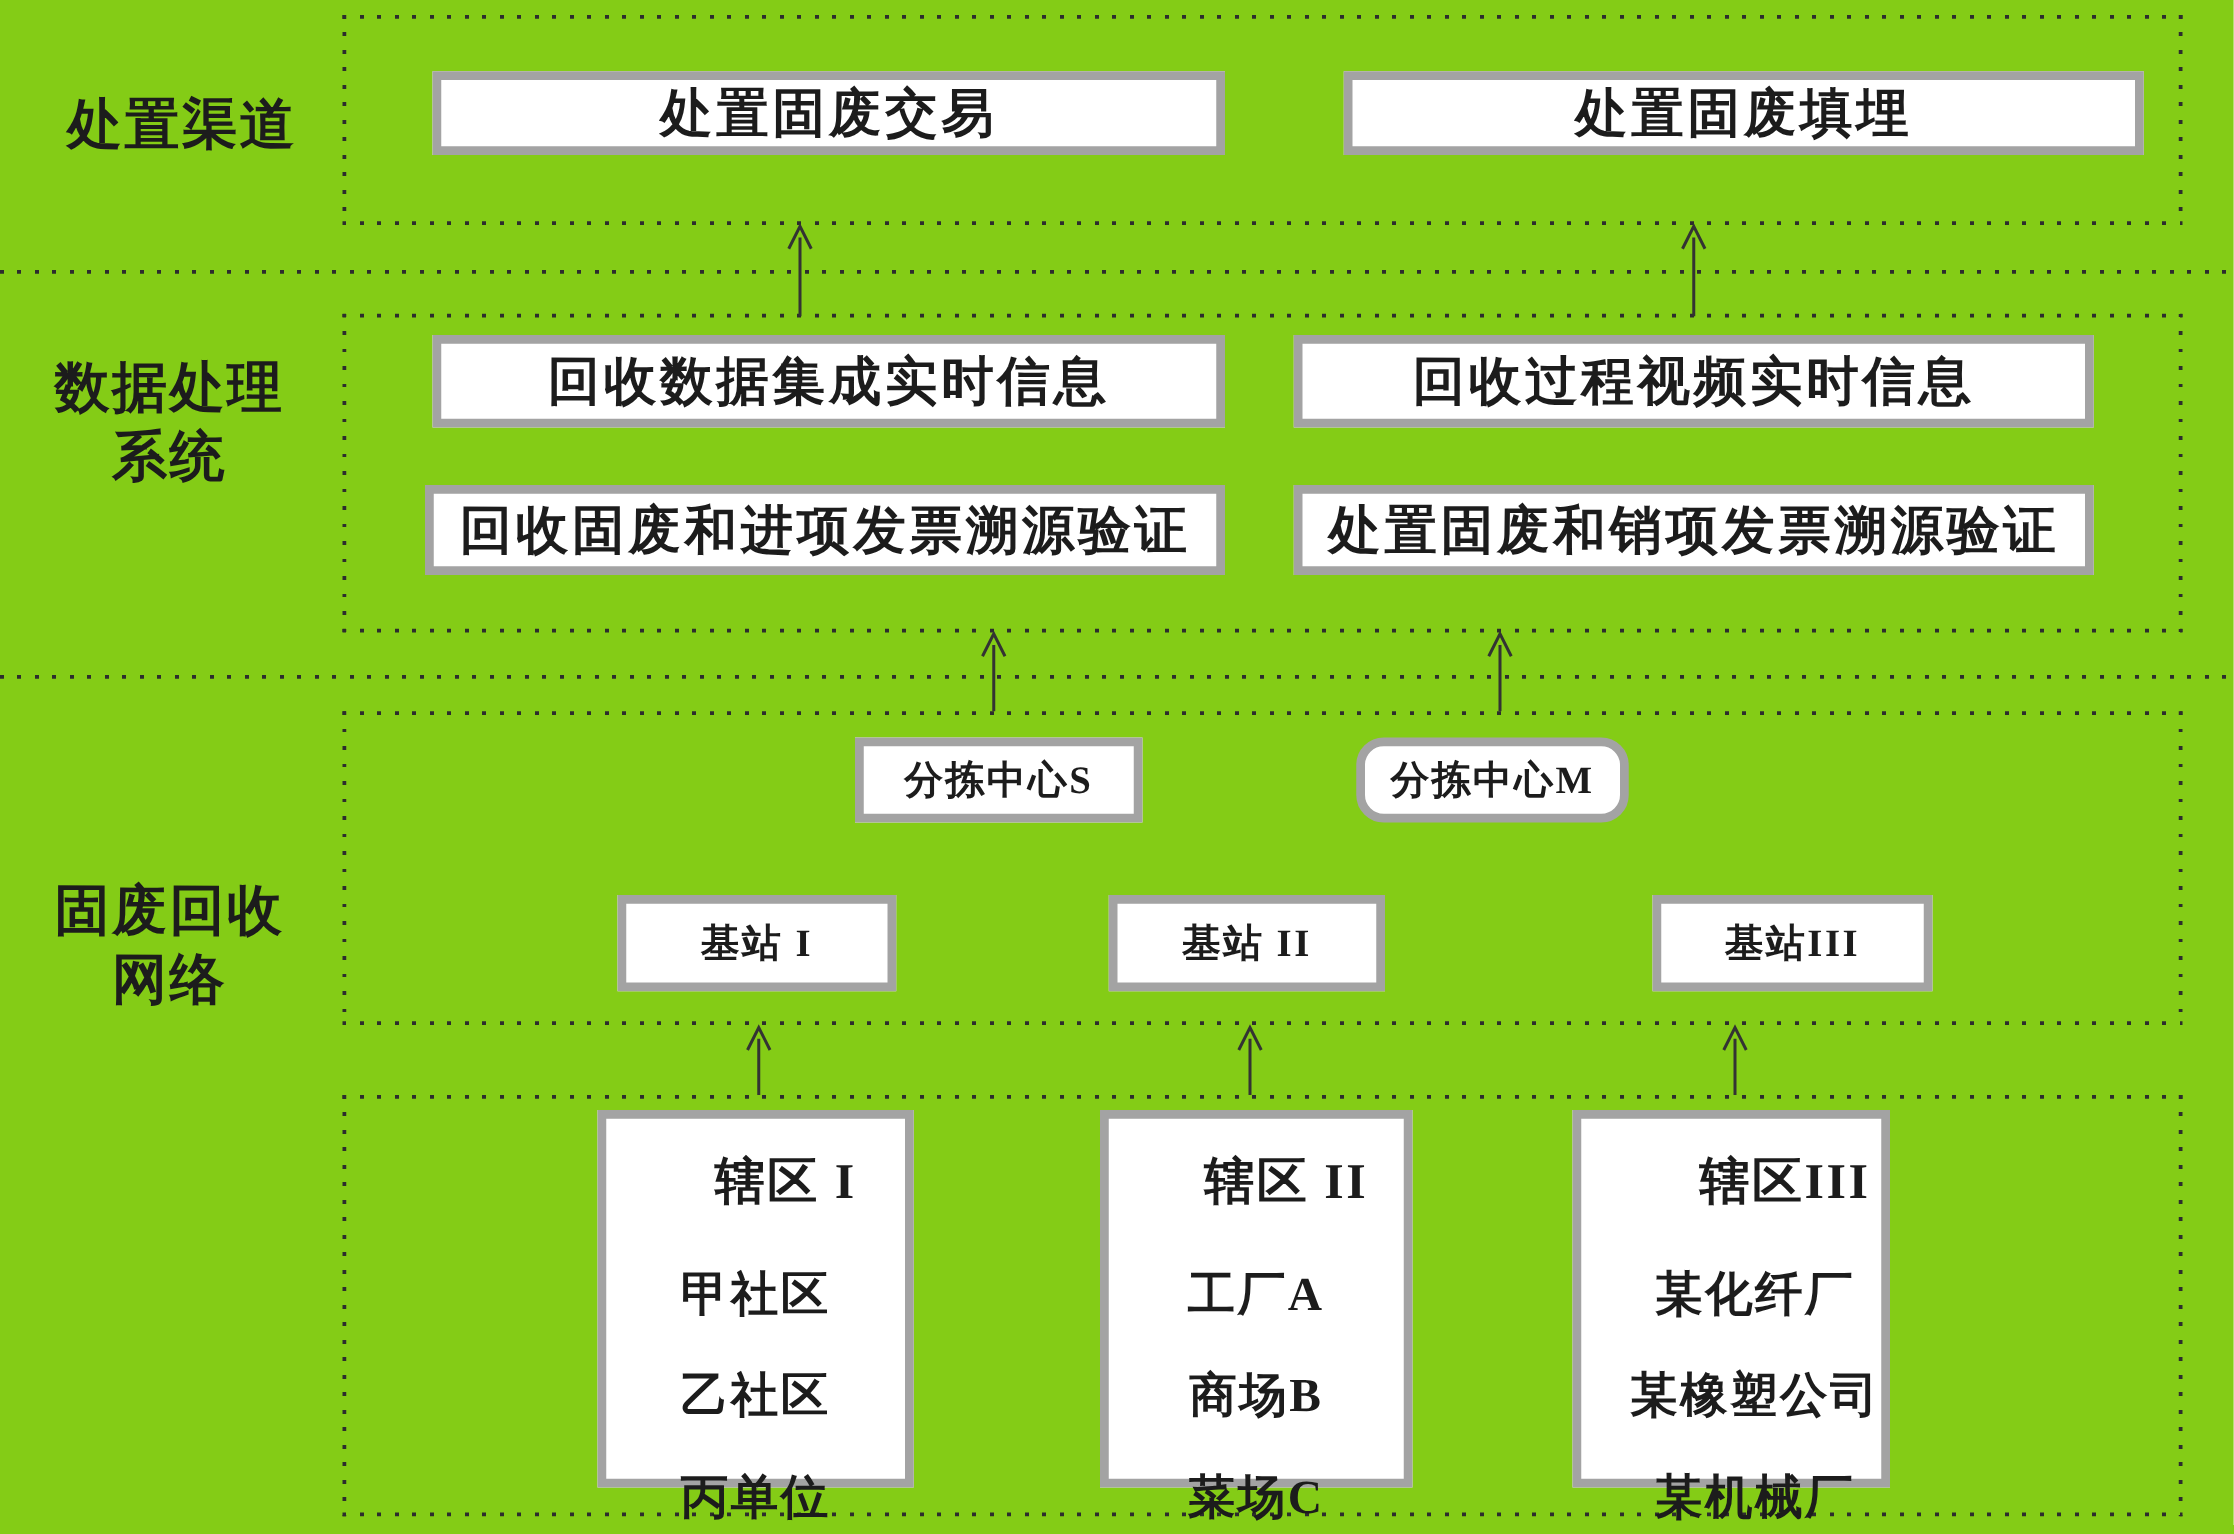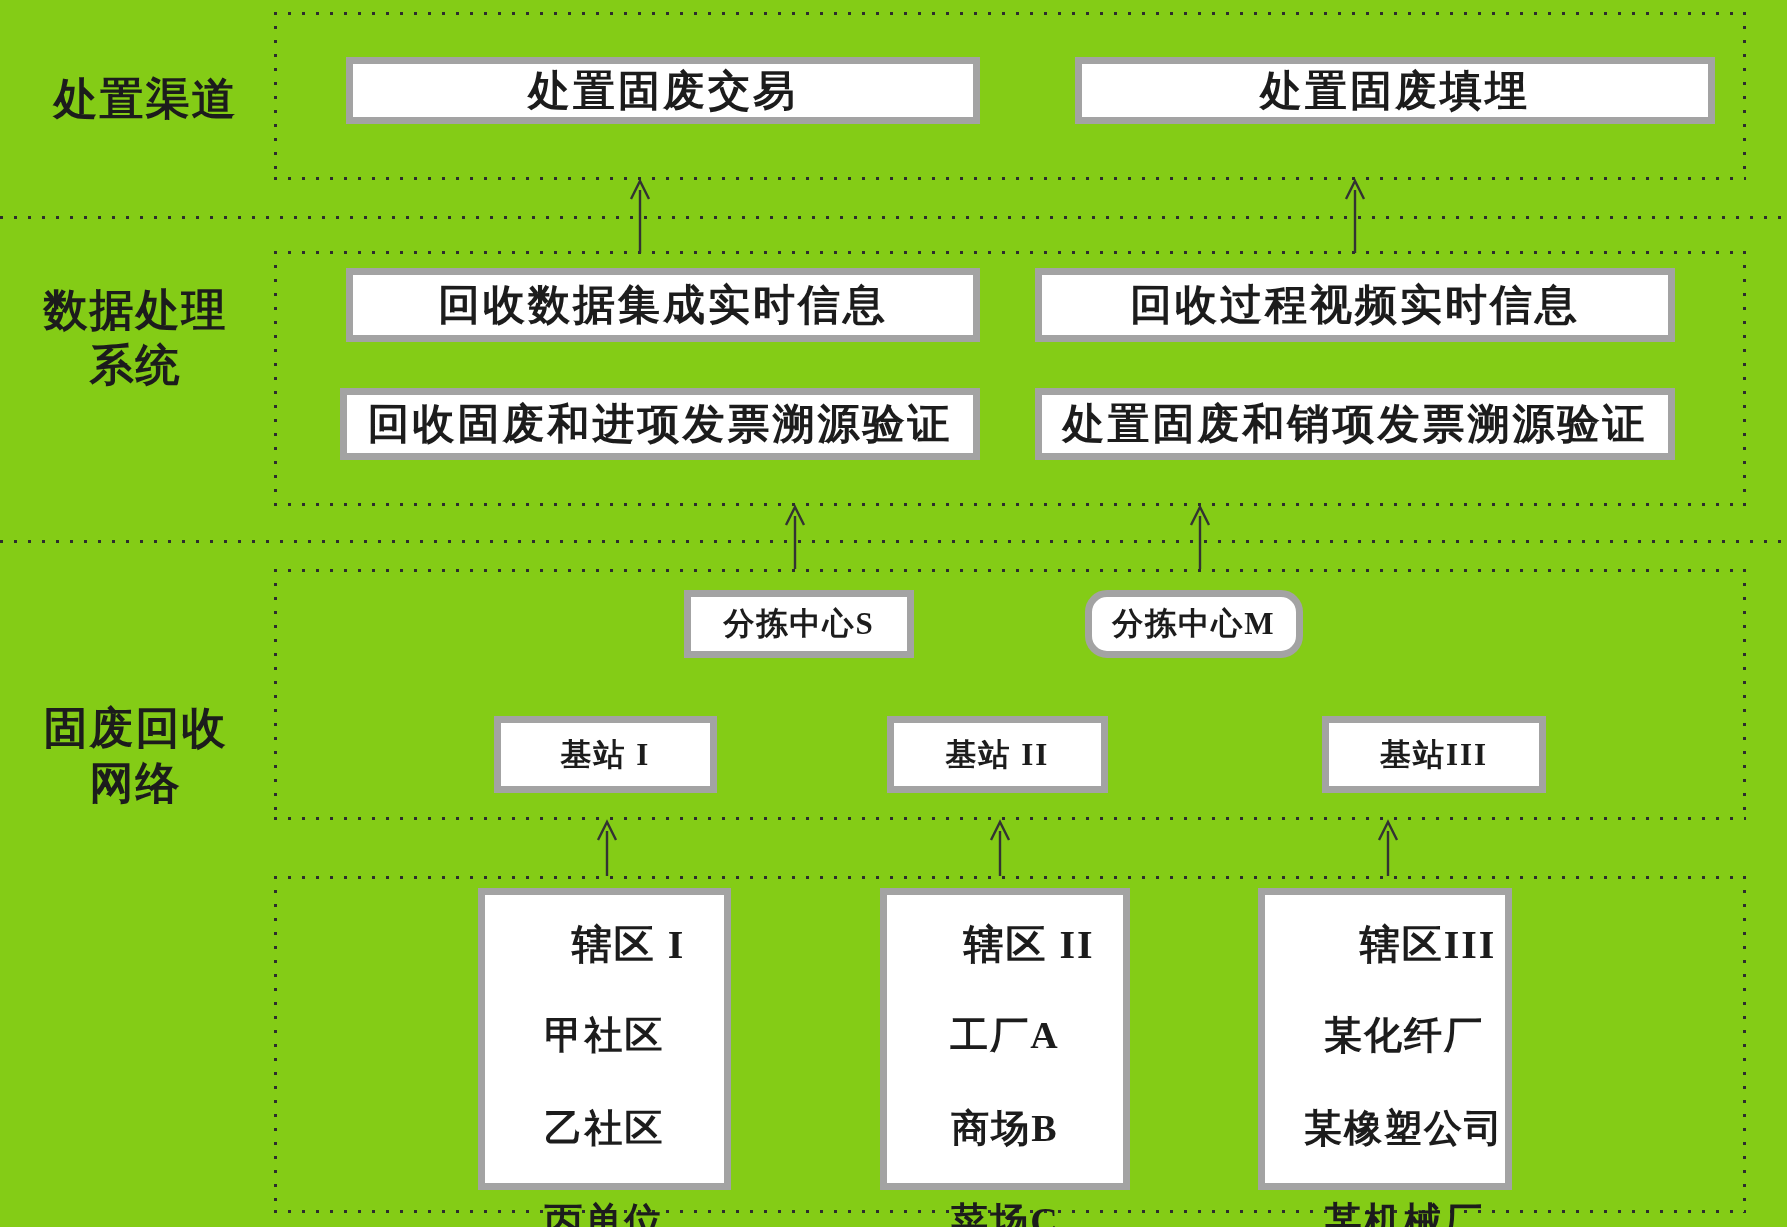--- a/index.html
+++ b/index.html
@@ -27,21 +27,21 @@
   }
   .node.small{font-size:31px;letter-spacing:2px;}
   .seclabel{
     position:absolute;text-align:center;font-size:44px;letter-spacing:2px;
     line-height:1.24;color:#1c1c1c;
   }
   .district{
     flex-direction:column;justify-content:flex-start;padding-top:22px;
   }
   .district .dtitle{font-size:40px;letter-spacing:2px;margin-left:48px;}
-  .district .ditem{font-size:38px;letter-spacing:2px;margin-top:42px;}
+  .district .ditem{font-size:38px;letter-spacing:2px;margin-top:30px;}
   .district .ditem.first{margin-top:38px;}
   svg.arrows{position:absolute;left:0;top:0;pointer-events:none;}
 </style>
 </head>
 <body>
 
 <div id="stage">
 
   <div class="dotted-hline" style="left:0;top:216px;width:1787px;"></div>
   <div class="dotted-hline" style="left:0;top:540px;width:1787px;"></div>

